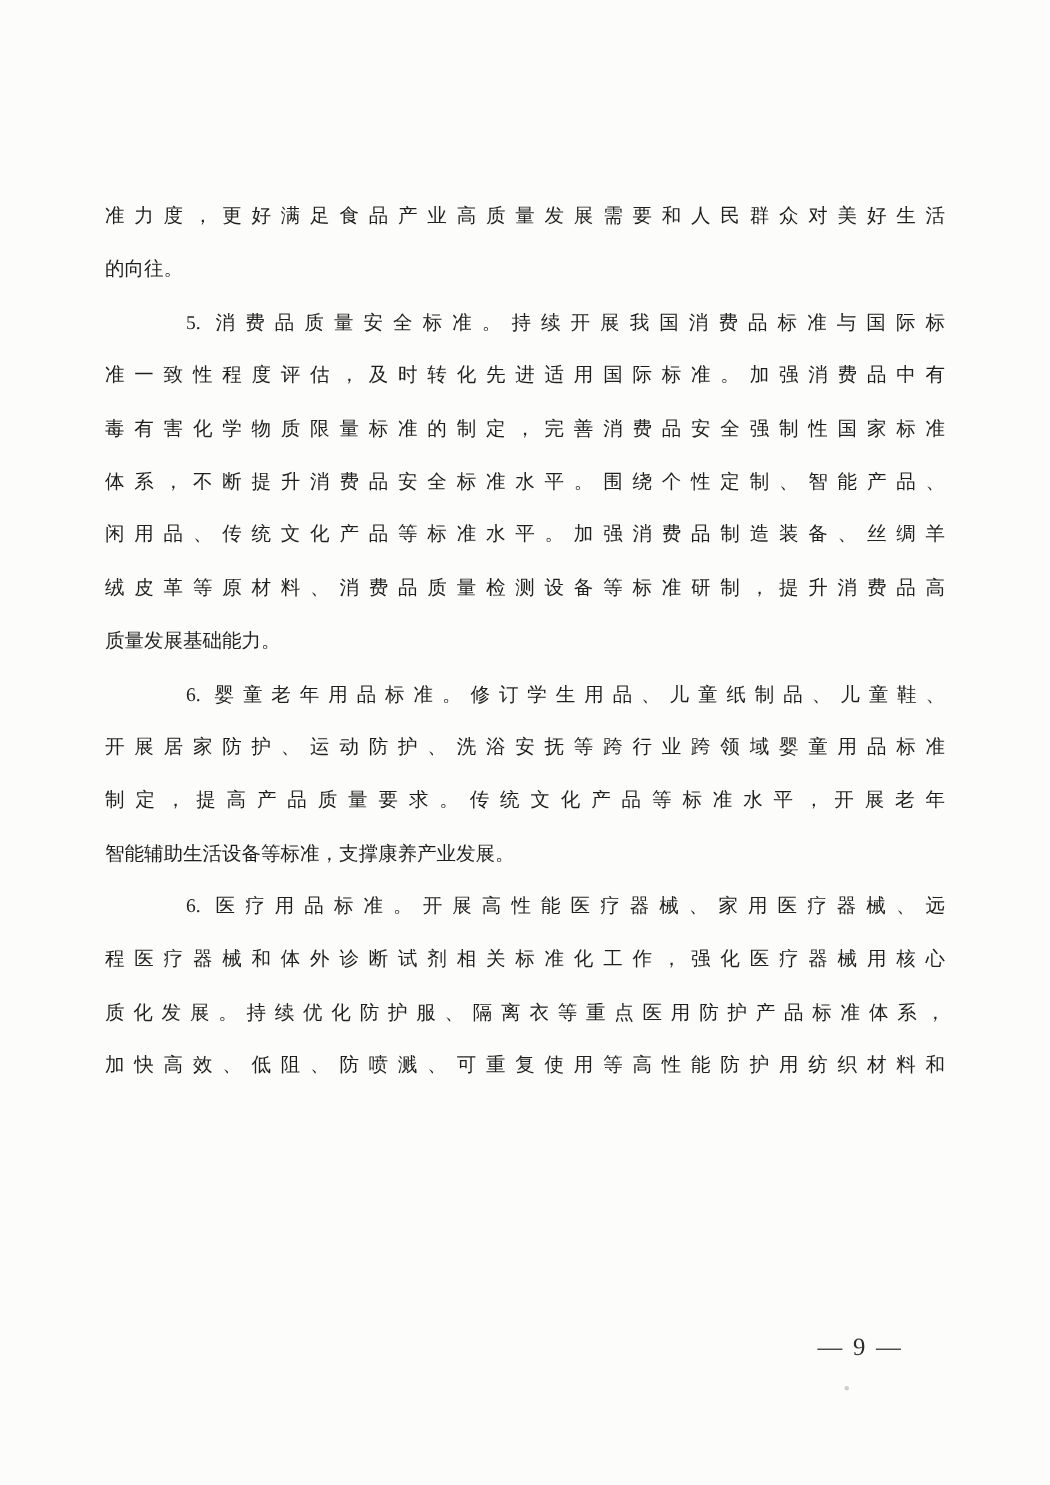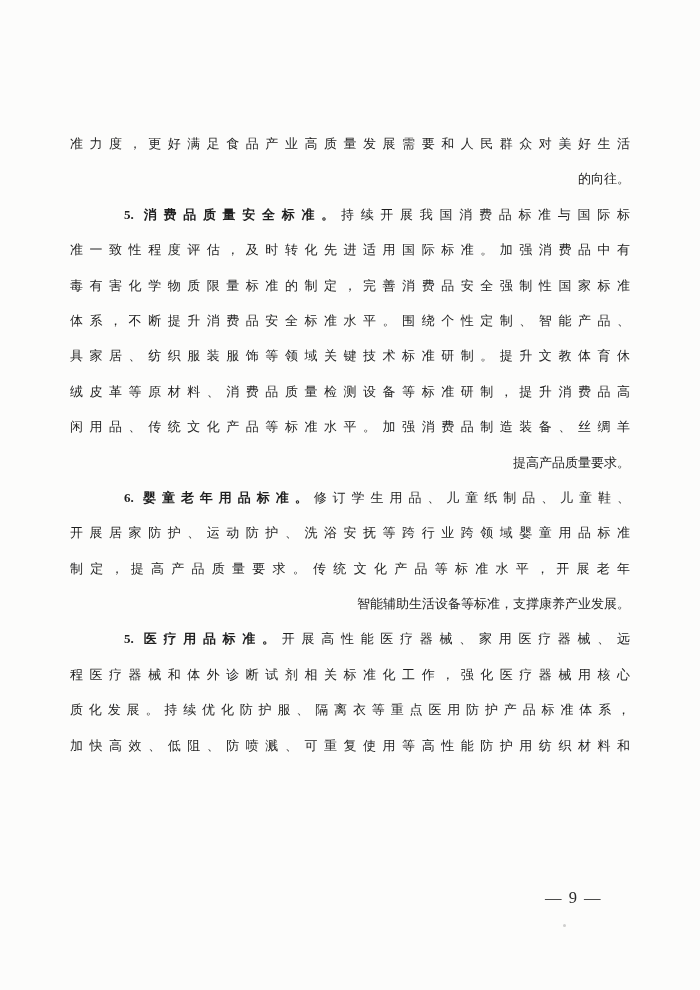--- a/index.html
+++ b/index.html
@@ -24,31 +24,31 @@
     position: absolute;
     left: 70px;
     top: 126px;
     width: 560px;
     font-size: 13px;
     line-height: 35.4px;
     letter-spacing: 0;
   }
   .line {
     height: 35.4px;
-    text-align: right;
+    text-align: left;
   }
   .line.fill {
     text-align: justify;
     text-align-last: justify;
   }
   .line.indent {
     padding-left: 54px;
   }
   .lead {
-    font-weight: bold;
+    font-weight: normal;
   }
   .page-num {
     position: absolute;
     top: 888px;
     right: 98px;
     font-size: 16.5px;
     letter-spacing: 1.5px;
     color: #2b2b2b;
     white-space: nowrap;
   }
@@ -66,28 +66,27 @@
 <body>
 
 <div class="page">
   <div class="body-text" id="body-text">
       <div class="line fill">准力度，更好满足食品产业高质量发展需要和人民群众对美好生活</div>
       <div class="line">的向往。</div>
       <div class="line fill indent"><span class="lead">5. 消费品质量安全标准。</span>持续开展我国消费品标准与国际标</div>
       <div class="line fill">准一致性程度评估，及时转化先进适用国际标准。加强消费品中有</div>
       <div class="line fill">毒有害化学物质限量标准的制定，完善消费品安全强制性国家标准</div>
       <div class="line fill">体系，不断提升消费品安全标准水平。围绕个性定制、智能产品、</div>
-      <div class="line fill">具家居、纺织服装服饰等领域关键技术标准研制。提升文教体育休</div>
+      <div class="line fill">闲用品、传统文化产品等标准水平。加强消费品制造装备、丝绸羊</div>
       <div class="line fill">绒皮革等原材料、消费品质量检测设备等标准研制，提升消费品高</div>
-      <div class="line fill">闲用品、传统文化产品等标准水平。加强消费品制造装备、丝绸羊</div>
-      <div class="line">提高产品质量要求。</div>
+      <div class="line">质量发展基础能力。</div>
       <div class="line fill indent"><span class="lead">6. 婴童老年用品标准。</span>修订学生用品、儿童纸制品、儿童鞋、</div>
       <div class="line fill">开展居家防护、运动防护、洗浴安抚等跨行业跨领域婴童用品标准</div>
       <div class="line fill">制定，提高产品质量要求。传统文化产品等标准水平，开展老年</div>
       <div class="line">智能辅助生活设备等标准，支撑康养产业发展。</div>
-      <div class="line fill indent"><span class="lead">5. 医疗用品标准。</span>开展高性能医疗器械、家用医疗器械、远</div>
+      <div class="line fill indent"><span class="lead">6. 医疗用品标准。</span>开展高性能医疗器械、家用医疗器械、远</div>
       <div class="line fill">程医疗器械和体外诊断试剂相关标准化工作，强化医疗器械用核心</div>
       <div class="line fill">质化发展。持续优化防护服、隔离衣等重点医用防护产品标准体系，</div>
       <div class="line fill">加快高效、低阻、防喷溅、可重复使用等高性能防护用纺织材料和</div>
     </div>
   <div class="page-num">— 9 —</div>
   <div class="scan-dot"></div>
 </div>
 
 </body></html>

